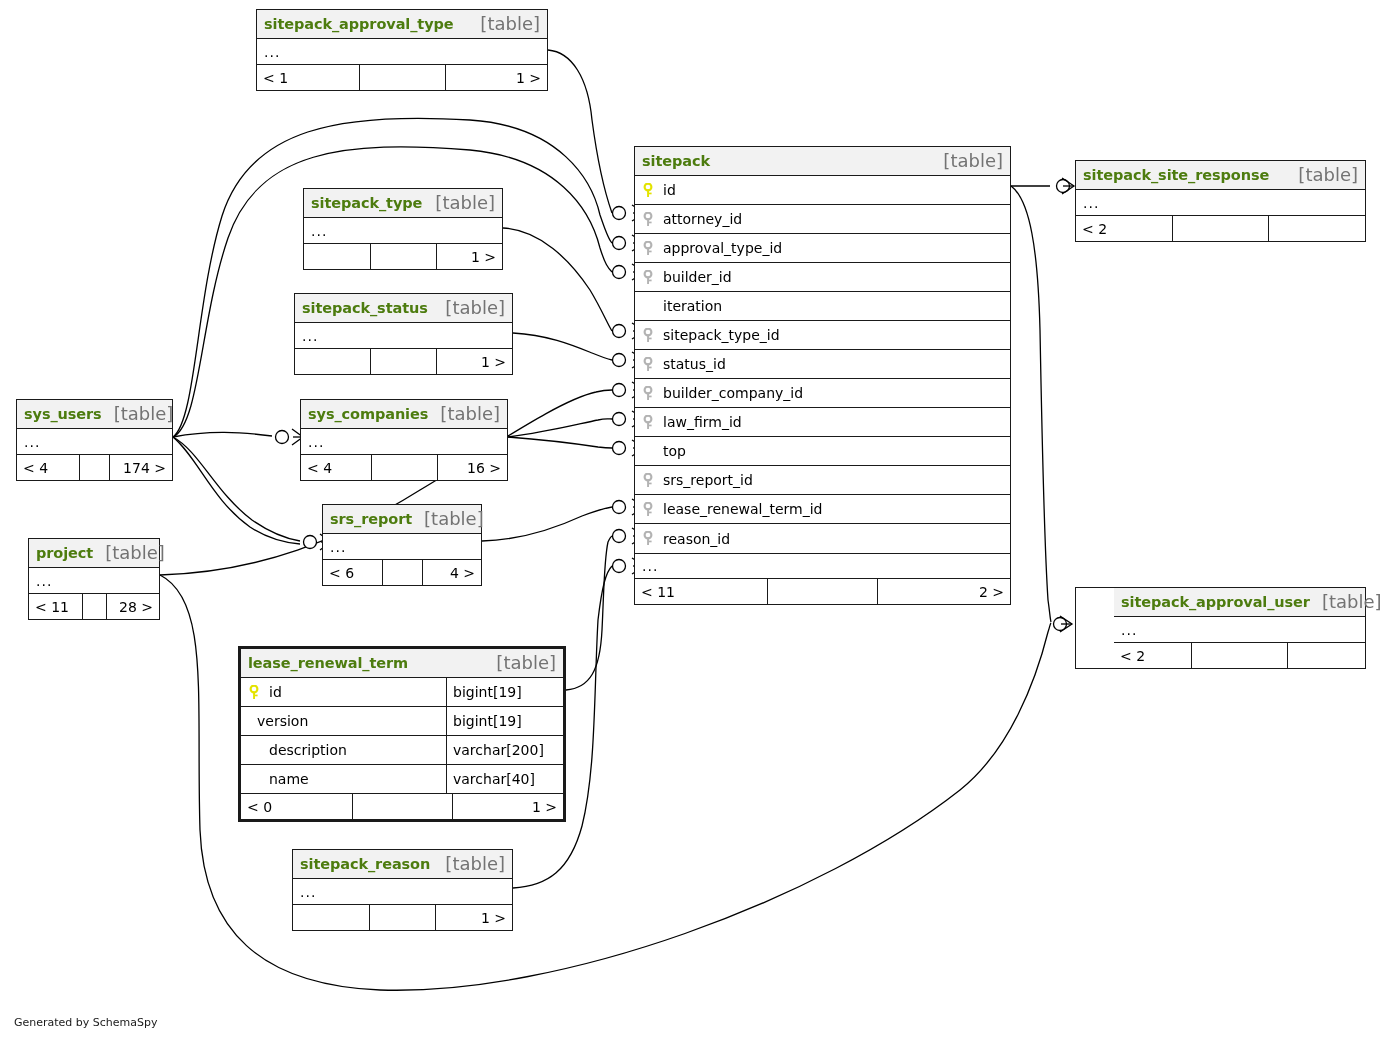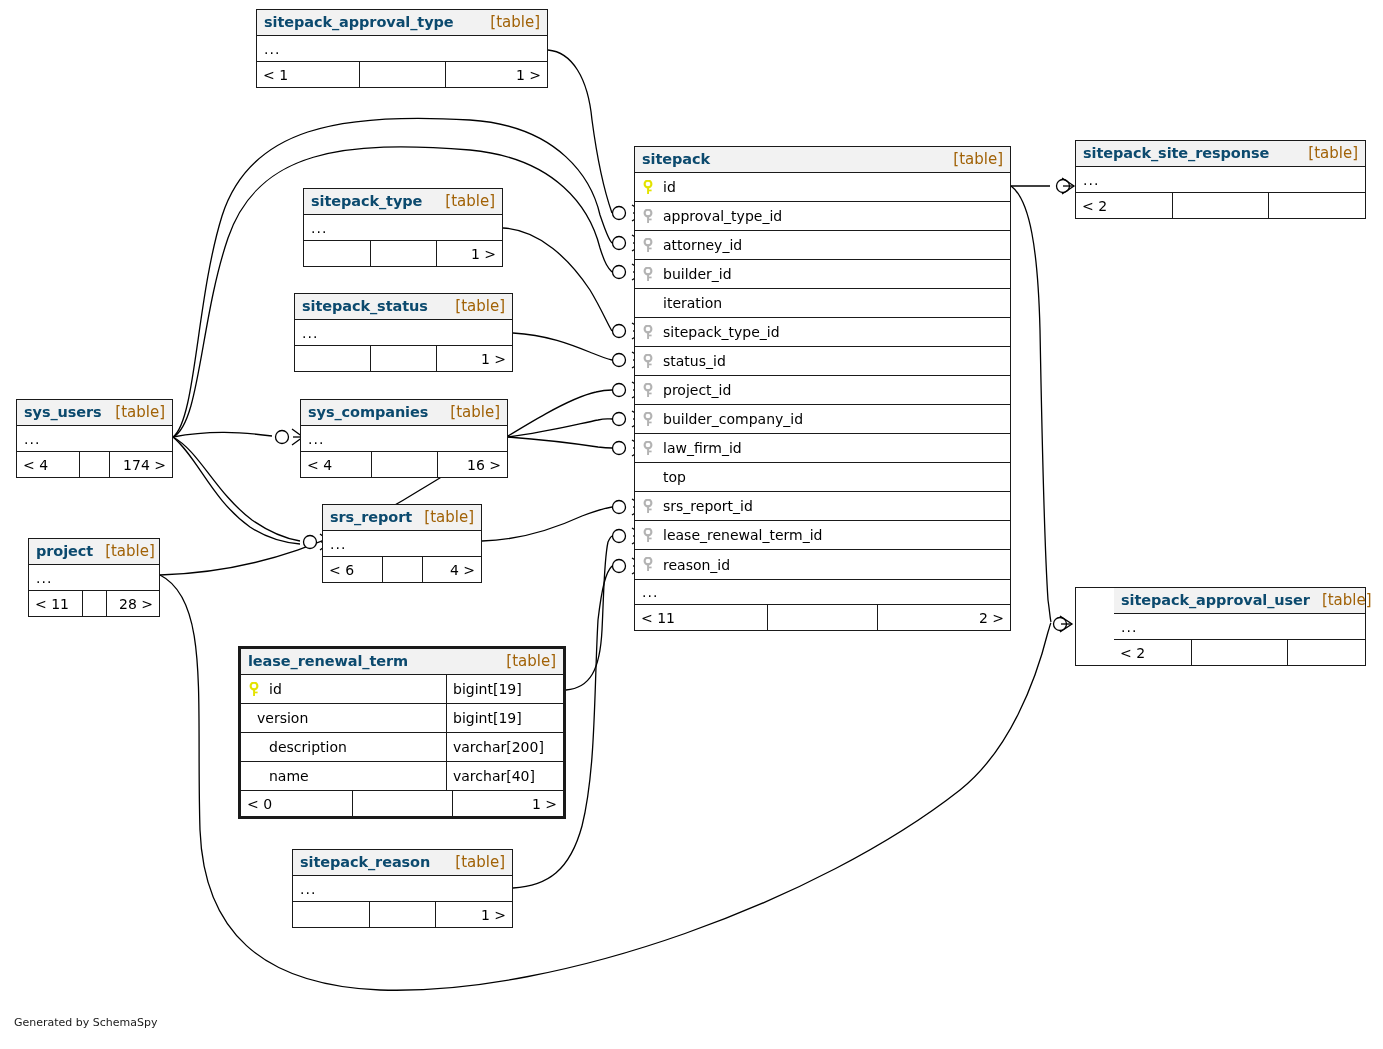--- a/index.html
+++ b/index.html
@@ -17,22 +17,22 @@
   .table{
     position:absolute;background:#fff;border:1.5px solid #1a1a1a;
     box-sizing:border-box;z-index:5;
   }
   .table.focus{border-width:3px;}
   .thead{
     display:flex;align-items:center;justify-content:space-between;
     background:#f2f2f2;border-bottom:1.5px solid #1a1a1a;
     padding:3px 7px 4px 7px;box-sizing:border-box;
   }
-  .tname{font-weight:bold;font-size:14.5px;color:#0c4a6e;white-space:nowrap;letter-spacing:-0.1px;}
-  .ttag{font-size:15px;color:#a16207;white-space:nowrap;padding-left:12px;}
+  .tname{font-weight:bold;font-size:14.5px;color:#4d7c0f;white-space:nowrap;letter-spacing:-0.1px;}
+  .ttag{font-size:18px;color:#737373;white-space:nowrap;padding-left:12px;}
   .row{
     display:flex;align-items:center;height:29px;box-sizing:border-box;
     border-bottom:1px solid #1a1a1a;font-size:14px;color:#000;
   }
   .row:last-child{border-bottom:none;}
   .rowname{display:flex;align-items:center;flex:1;padding-left:8px;min-width:0;}
   .rowtype{
     border-left:1px solid #1a1a1a;padding:0 6px;height:100%;
     display:flex;align-items:center;font-size:14px;white-space:nowrap;
   }
@@ -315,31 +315,31 @@
             <span>id</span>
           </span>
         </div>
         <div class="row">
           <span class="rowname">
             <svg class="key" viewBox="0 0 13 15">
               <circle cx="5" cy="4" r="3.4" fill="none" stroke="#b3b3b3" stroke-width="2.1"></circle>
               <rect x="4.1" y="6.6" width="1.9" height="7.4" fill="#b3b3b3"></rect>
               <rect x="6" y="9.6" width="2.6" height="1.7" fill="#b3b3b3"></rect>
             </svg>
+            <span>attorney_id</span>
+          </span>
+        </div>
+        <div class="row">
+          <span class="rowname">
+            <svg class="key" viewBox="0 0 13 15">
+              <circle cx="5" cy="4" r="3.4" fill="none" stroke="#b3b3b3" stroke-width="2.1"></circle>
+              <rect x="4.1" y="6.6" width="1.9" height="7.4" fill="#b3b3b3"></rect>
+              <rect x="6" y="9.6" width="2.6" height="1.7" fill="#b3b3b3"></rect>
+            </svg>
             <span>approval_type_id</span>
-          </span>
-        </div>
-        <div class="row">
-          <span class="rowname">
-            <svg class="key" viewBox="0 0 13 15">
-              <circle cx="5" cy="4" r="3.4" fill="none" stroke="#b3b3b3" stroke-width="2.1"></circle>
-              <rect x="4.1" y="6.6" width="1.9" height="7.4" fill="#b3b3b3"></rect>
-              <rect x="6" y="9.6" width="2.6" height="1.7" fill="#b3b3b3"></rect>
-            </svg>
-            <span>attorney_id</span>
           </span>
         </div>
         <div class="row">
           <span class="rowname">
             <svg class="key" viewBox="0 0 13 15">
               <circle cx="5" cy="4" r="3.4" fill="none" stroke="#b3b3b3" stroke-width="2.1"></circle>
               <rect x="4.1" y="6.6" width="1.9" height="7.4" fill="#b3b3b3"></rect>
               <rect x="6" y="9.6" width="2.6" height="1.7" fill="#b3b3b3"></rect>
             </svg>
             <span>builder_id</span>
@@ -361,30 +361,20 @@
           </span>
         </div>
         <div class="row">
           <span class="rowname">
             <svg class="key" viewBox="0 0 13 15">
               <circle cx="5" cy="4" r="3.4" fill="none" stroke="#b3b3b3" stroke-width="2.1"></circle>
               <rect x="4.1" y="6.6" width="1.9" height="7.4" fill="#b3b3b3"></rect>
               <rect x="6" y="9.6" width="2.6" height="1.7" fill="#b3b3b3"></rect>
             </svg>
             <span>status_id</span>
-          </span>
-        </div>
-        <div class="row">
-          <span class="rowname">
-            <svg class="key" viewBox="0 0 13 15">
-              <circle cx="5" cy="4" r="3.4" fill="none" stroke="#b3b3b3" stroke-width="2.1"></circle>
-              <rect x="4.1" y="6.6" width="1.9" height="7.4" fill="#b3b3b3"></rect>
-              <rect x="6" y="9.6" width="2.6" height="1.7" fill="#b3b3b3"></rect>
-            </svg>
-            <span>project_id</span>
           </span>
         </div>
         <div class="row">
           <span class="rowname">
             <svg class="key" viewBox="0 0 13 15">
               <circle cx="5" cy="4" r="3.4" fill="none" stroke="#b3b3b3" stroke-width="2.1"></circle>
               <rect x="4.1" y="6.6" width="1.9" height="7.4" fill="#b3b3b3"></rect>
               <rect x="6" y="9.6" width="2.6" height="1.7" fill="#b3b3b3"></rect>
             </svg>
             <span>builder_company_id</span>
@@ -439,21 +429,21 @@
     <div class="rowell" style="border-top:1px solid #1a1a1a;">
         <span class="ell">...</span>
       </div>
     <div class="tfoot">
       <div class="fcell">&lt; 11</div>
       <div class="fcell mid" style="flex:0 0 110px;"></div>
       <div class="fcell">2 &gt;</div>
     </div>
   </div>
 
-  <div class="table" style="left:1075px;top:140px;width:291px;">
+  <div class="table" style="left:1075px;top:160px;width:291px;">
     <div class="thead">
       <span class="tname">sitepack_site_response</span>
       <span class="ttag">[table]</span>
     </div>
     <div class="rowell">
         <span class="ell">...</span>
       </div>
     <div class="tfoot">
       <div class="fcell">&lt; 2</div>
       <div class="fcell mid" style="flex:0 0 96px;"></div>

